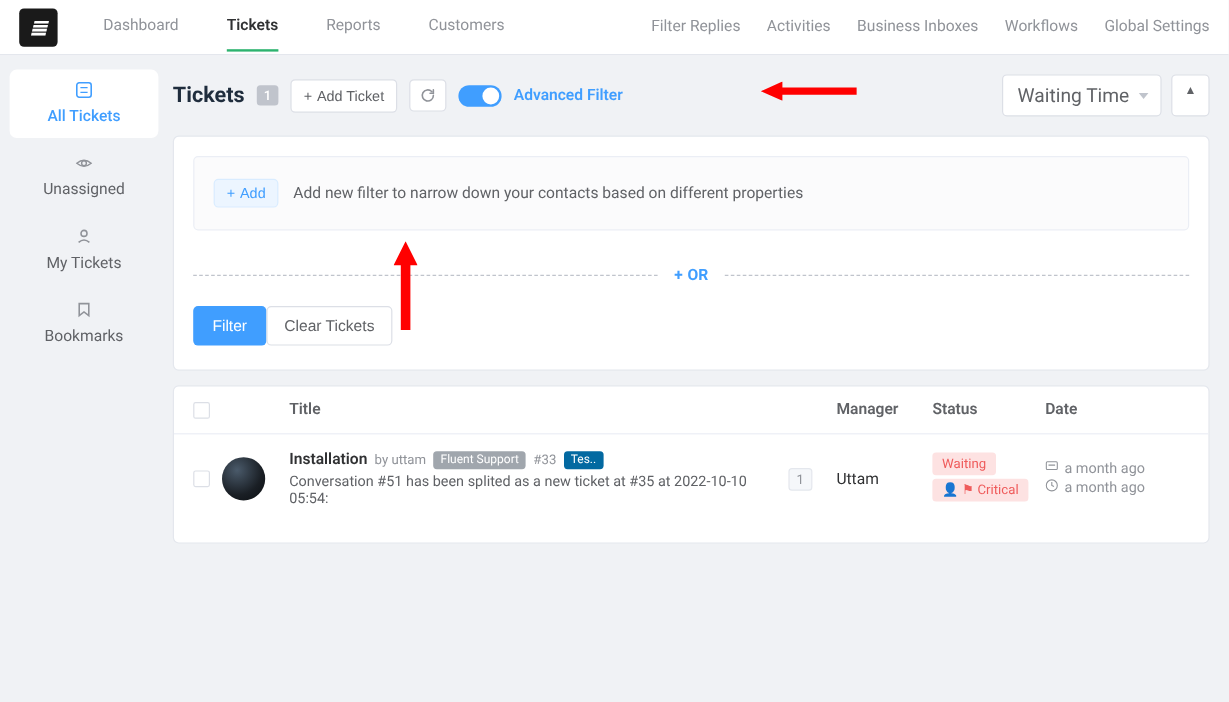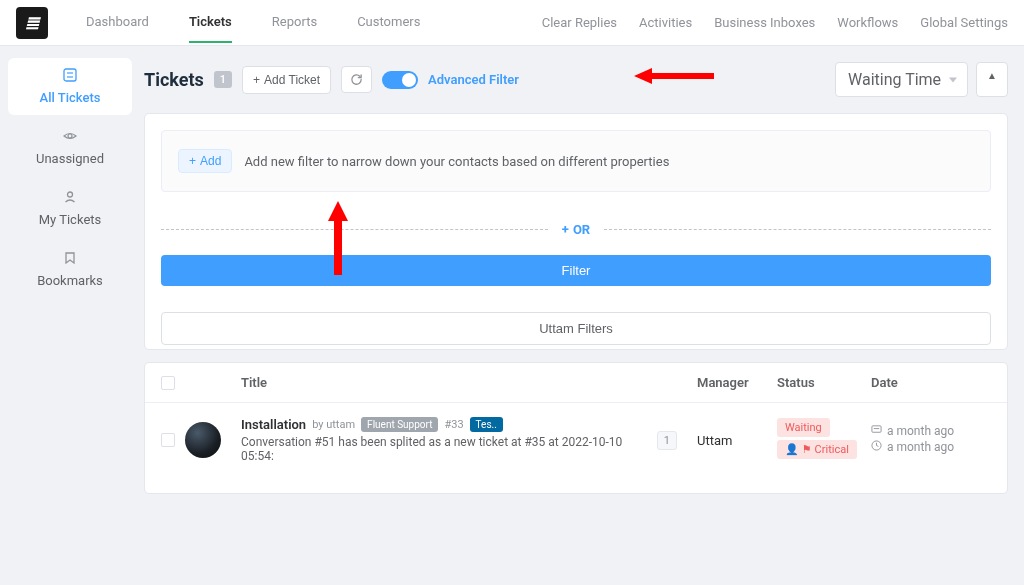--- a/index.html
+++ b/index.html
@@ -225,21 +225,21 @@
       position: relative;
     }
     .or-row::before, .or-row::after {
       content: '';
       flex: 1;
       border-top: 1px dashed #c0c4cc;
     }
     .or-center { display: flex; align-items: center; gap: 4px; padding: 0 8px; color: #409eff; font-weight: 700; font-size: 13px; }
     .plus-sm { font-size: 13px; }
     
-    .action-row { padding: 0 16px 4px; display: flex; gap: 26px; flex-direction: column; }
+    .action-row { padding: 0 16px 20px; display: flex; gap: 0; }
     .btn-primary {
       background: #409eff;
       color: #fff;
       border: none;
       border-radius: 4px;
       padding: 8px 16px;
       font-size: 13px;
       cursor: pointer;
       font-weight: 500;
     }
@@ -337,21 +337,21 @@
 
 <div class="topnav">
   <div class="logo">≣</div>
   <div class="nav-links">
     <a>Dashboard</a>
     <a class="active">Tickets</a>
     <a>Reports</a>
     <a>Customers</a>
   </div>
   <div class="nav-right">
-    <a>Clear Replies</a>
+    <a>Filter Replies</a>
     <a>Activities</a>
     <a>Business Inboxes</a>
     <a>Workflows</a>
     <a>Global Settings</a>
   </div>
 </div>
 
 <div class="body-wrap">
   <div class="sidebar">
     <div class="sidebar-item active">
@@ -431,21 +431,21 @@
         <span class="filter-desc">Add new filter to narrow down your contacts based on different properties</span>
       </div>
       <div class="or-row">
         <div class="or-center">
           <span class="plus-sm">+</span>
           <span>OR</span>
         </div>
       </div>
       <div class="action-row">
         <button class="btn-primary">Filter</button>
-        <button class="btn-default">Uttam Filters</button>
+        <button class="btn-default">Clear Tickets</button>
       </div>
     </div>
 
     <div class="arrow-red arrow-v">
       <svg width="20" height="74" viewBox="0 0 20 74">
           <polygon points="10,0 0,20 6,20 6,74 14,74 14,20 20,20" fill="#ff0000"></polygon>
         </svg>
     </div>
 
     <div class="table-panel">

